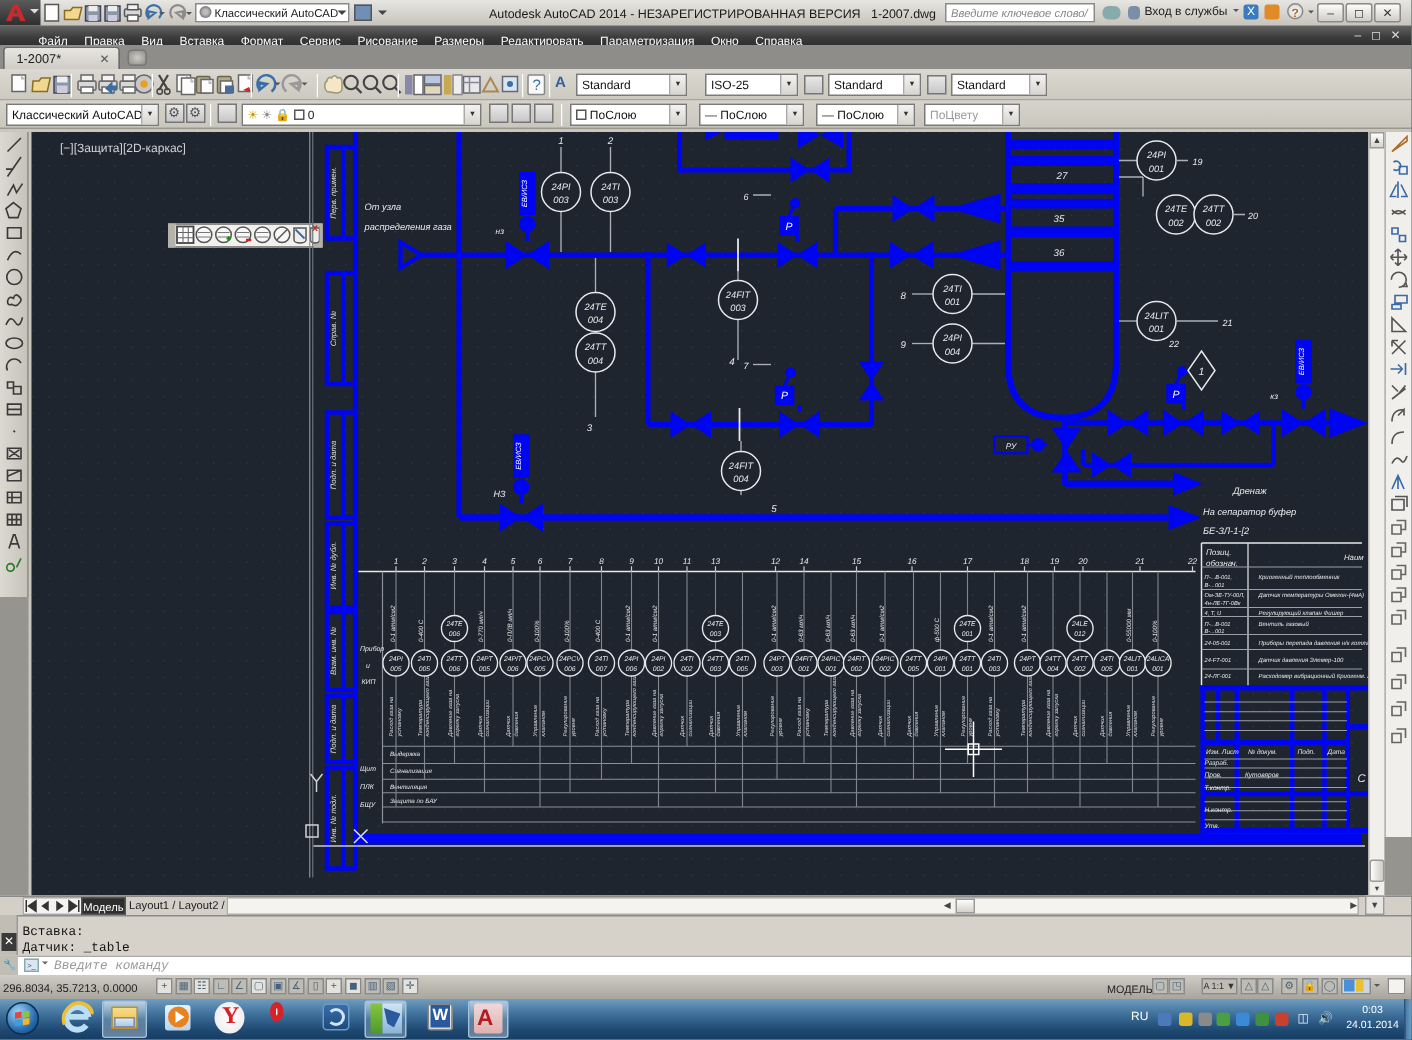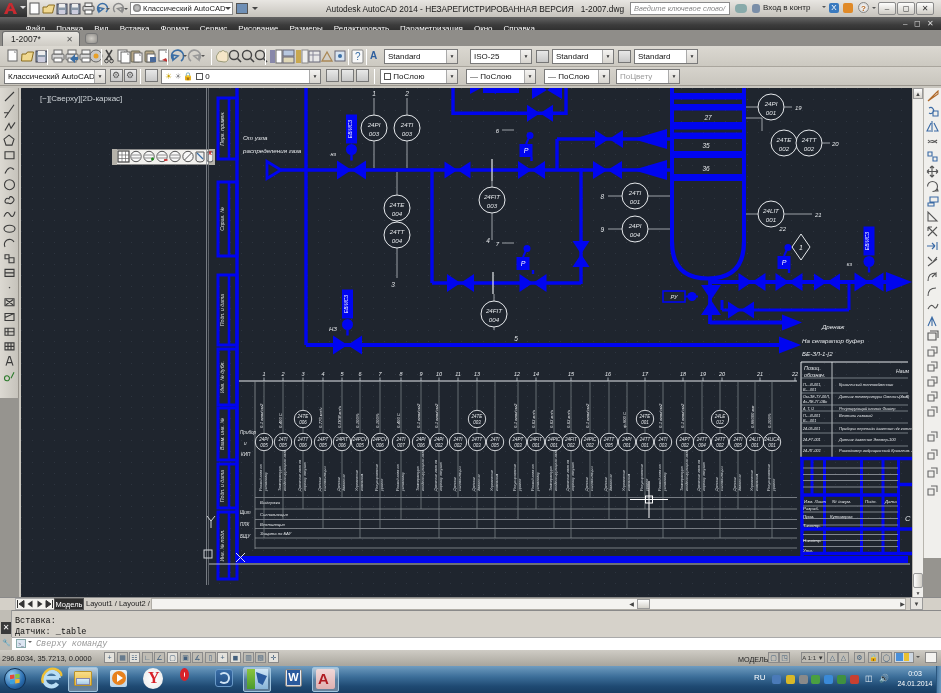--- a/index.html
+++ b/index.html
@@ -32,21 +32,21 @@
   </svg>
 <div class="abs" style="left:106px;top:8px;width:0;height:0;border:2.5px solid transparent;border-top-color:#555"></div>
 <div class="abs" style="left:124px;top:8px;width:0;height:0;border:2.5px solid transparent;border-top-color:#555"></div>
 <div class="abs" style="left:130px;top:2px;width:103px;height:13px;background:#fff;border:1px solid #8a8a8a;font-size:7.6px;color:#222;line-height:11px;white-space:nowrap;overflow:hidden"><span style="display:inline-block;width:8px;height:8px;background:radial-gradient(circle,#bbb 30%,#777 70%);border-radius:50%;margin:1px 2px 0 2px;vertical-align:top"></span>Классический AutoCAD<span style="position:absolute;right:1px;top:4px;border:3px solid transparent;border-top-color:#444"></span></div>
 <div class="abs" style="left:236px;top:3px;width:12px;height:11px;background:#6f8fb5;border:1px solid #555"></div>
 <div class="abs" style="left:252px;top:7px;width:0;height:0;border:3px solid transparent;border-top-color:#444"></div>
 <div class="abs" style="left:290px;top:4px;width:370px;text-align:center;font-size:8.3px;color:#1a1a1a;white-space:nowrap">Autodesk AutoCAD 2014 - НЕЗАРЕГИСТРИРОВАННАЯ ВЕРСИЯ&nbsp;&nbsp; 1-2007.dwg</div>
 <div class="abs" style="left:630px;top:2px;width:100px;height:13px;background:#fff;border:1px solid #8a8a8a;font-size:7.5px;font-style:italic;color:#888;line-height:12px;padding-left:3px">Введите ключевое слово/фразу</div>
 <div class="abs" style="left:735px;top:4px;width:12px;height:9px;background:#8aa;border-radius:4px"></div>
 <div class="abs" style="left:752px;top:4px;width:8px;height:9px;background:#7a8ea8;border-radius:3px"></div>
-<div class="abs" style="left:763px;top:3px;font-size:8px;color:#222">Вход в контр</div>
+<div class="abs" style="left:763px;top:3px;font-size:8px;color:#222">Вход в службы</div>
 <div class="abs" style="left:822px;top:6px;width:0;height:0;border:2.5px solid transparent;border-top-color:#555"></div>
 <div class="abs" style="left:829px;top:3px;width:10px;height:10px;background:#3a7abf;border-radius:2px;color:#fff;font-size:8px;text-align:center;line-height:10px">X</div>
 <div class="abs" style="left:843px;top:3px;width:10px;height:10px;background:#e08a28;border-radius:2px"></div>
 <div class="abs" style="left:858px;top:2px;width:11px;height:11px;border-radius:50%;background:radial-gradient(#fdfdfd,#cfcfcf);border:1px solid #888;color:#b5651d;font-size:8px;font-weight:bold;text-align:center;line-height:11px">?</div>
 <div class="abs" style="left:872px;top:7px;width:0;height:0;border:2.5px solid transparent;border-top-color:#555"></div>
 <div class="abs" style="left:878px;top:2px;width:18px;height:13px;background:linear-gradient(#fdfdfc,#d0cdc6);border:1px solid #8a8a8a;border-radius:2px;font-size:8px;color:#333;text-align:center;line-height:12px">–</div>
 <div class="abs" style="left:897px;top:2px;width:18px;height:13px;background:linear-gradient(#fdfdfc,#d0cdc6);border:1px solid #8a8a8a;border-radius:2px;font-size:8px;color:#333;text-align:center;line-height:12px">◻</div>
 <div class="abs" style="left:916px;top:2px;width:18px;height:13px;background:linear-gradient(#fdfdfc,#d0cdc6);border:1px solid #8a8a8a;border-radius:2px;font-size:8px;color:#333;text-align:center;line-height:12px">✕</div>
 <div class="abs" style="left:0;top:17px;width:941px;height:13px;background:linear-gradient(#646464,#3c3c3c 60%,#303030)">
     <div style="padding-left:20px"><span class="mi">Файл</span><span class="mi">Правка</span><span class="mi">Вид</span><span class="mi">Вставка</span><span class="mi">Формат</span><span class="mi">Сервис</span><span class="mi">Рисование</span><span class="mi">Размеры</span><span class="mi">Редактировать</span><span class="mi">Параметризация</span><span class="mi">Окно</span><span class="mi">Справка</span></div>
@@ -176,21 +176,21 @@
   </svg>
 <div class="abs" style="left:21px;top:88px;width:891px;height:509px;background:#1f252e"></div>
 <svg class="abs" style="left:21px;top:88px" width="891" height="509">
     <defs>
       <pattern id="gd" width="11" height="11" patternUnits="userSpaceOnUse">
         <rect width="1" height="1" x="0" y="0" fill="#2d343f"></rect>
       </pattern>
     </defs>
     <rect width="891" height="509" fill="url(#gd)"></rect>
   </svg>
-<div class="abs" style="left:40px;top:94px;font-size:8px;color:#cfd4d8">[−][Сверху][2D-каркас]</div>
+<div class="abs" style="left:40px;top:94px;font-size:8px;color:#cfd4d8">[−][Защита][2D-каркас]</div>
 <div class="abs" style="left:112px;top:149px;width:103px;height:16px;background:#f2f1ee;border:1px solid #8a8a8a"></div>
 <div class="abs" style="left:112px;top:149px;width:5px;height:16px;background:#b5b2aa"></div>
 <div class="abs" style="left:209px;top:149px;width:6px;height:16px;background:#b5b2aa"></div>
 <svg class="abs" style="left:117px;top:150px" width="96" height="14">
     <rect x="1" y="1" width="11" height="11" fill="#fff" stroke="#444" stroke-width="1.2"></rect>
     <path d="M1 5 H12 M5 1 V12 M8.5 1 V12 M1 8.5 H12" stroke="#666" stroke-width="0.7"></path>
     <circle cx="19" cy="6.5" r="5.2" fill="#f8f8f8" stroke="#555" stroke-width="1"></circle>
     <path d="M15 5 h8 M15 8 h8" stroke="#777" stroke-width="0.8"></path>
     <circle cx="32" cy="6.5" r="5.2" fill="#f8f8f8" stroke="#555" stroke-width="1"></circle>
     <path d="M28 5 h8 M28 8 h8" stroke="#777" stroke-width="0.8"></path>
@@ -807,21 +807,21 @@
 <div class="abs" style="left:0;top:610px;width:941px;height:27px;background:#d6d2ca;border-top:1px solid #8a8a8a"></div>
 <div class="abs" style="left:0;top:610px;width:12px;height:27px;background:#c0bdb5;border-right:1px solid #9a9a9a"></div>
 <div class="abs" style="left:1px;top:622px;width:10px;height:12px;background:#3a3a3a;color:#fff;font-size:8px;text-align:center;line-height:12px">✕</div>
 <div class="abs" style="left:15px;top:616px;font-family:'Liberation Mono',monospace;font-size:8.5px;color:#111">Вставка:</div>
 <div class="abs" style="left:15px;top:627px;font-family:'Liberation Mono',monospace;font-size:8.5px;color:#111">Датчик: _table</div>
 <div class="abs" style="left:0;top:637px;width:941px;height:13px;background:#fff;border-top:1px solid #aaa"></div>
 <div class="abs" style="left:0;top:637px;width:12px;height:13px;background:#c0bdb5"></div>
 <div class="abs" style="left:2px;top:639px;width:8px;height:8px;color:#555;font-size:7px">🔧</div>
 <div class="abs" style="left:16px;top:639px;width:10px;height:9px;background:#dce6f2;border:1px solid #8aa;font-size:5px;color:#446;text-align:center;line-height:8px">&gt;_</div>
 <div class="abs" style="left:28px;top:641px;border:2.5px solid transparent;border-top-color:#666"></div>
-<div class="abs" style="left:36px;top:639px;font-size:8.5px;font-style:italic;color:#999;font-family:'Liberation Mono',monospace">Сверху команду</div>
+<div class="abs" style="left:36px;top:639px;font-size:8.5px;font-style:italic;color:#999;font-family:'Liberation Mono',monospace">Введите команду</div>
 <div class="abs" style="left:0;top:650px;width:941px;height:16px;background:linear-gradient(#cfccc5,#a8a59d)"></div>
 <div class="abs" style="left:2px;top:654px;font-size:7.5px;color:#222">296.8034, 35.7213, 0.0000</div>
 <div class="abs" style="left:104px;top:652px;width:11px;height:11px;background:#e4e2dc;border:1px solid #8a8a8a;color:#44617e;font-size:7px;text-align:center;line-height:10px">+</div>
 <div class="abs" style="left:117px;top:652px;width:11px;height:11px;background:#bfbcb4;border:1px solid #8a8a8a;color:#44617e;font-size:7px;text-align:center;line-height:10px">▦</div>
 <div class="abs" style="left:129px;top:652px;width:11px;height:11px;background:#e4e2dc;border:1px solid #8a8a8a;color:#44617e;font-size:7px;text-align:center;line-height:10px">☷</div>
 <div class="abs" style="left:142px;top:652px;width:11px;height:11px;background:#bfbcb4;border:1px solid #8a8a8a;color:#44617e;font-size:7px;text-align:center;line-height:10px">∟</div>
 <div class="abs" style="left:154px;top:652px;width:11px;height:11px;background:#bfbcb4;border:1px solid #8a8a8a;color:#44617e;font-size:7px;text-align:center;line-height:10px">∠</div>
 <div class="abs" style="left:167px;top:652px;width:11px;height:11px;background:#e4e2dc;border:1px solid #8a8a8a;color:#44617e;font-size:7px;text-align:center;line-height:10px">▢</div>
 <div class="abs" style="left:180px;top:652px;width:11px;height:11px;background:#bfbcb4;border:1px solid #8a8a8a;color:#44617e;font-size:7px;text-align:center;line-height:10px">▣</div>
 <div class="abs" style="left:192px;top:652px;width:11px;height:11px;background:#bfbcb4;border:1px solid #8a8a8a;color:#44617e;font-size:7px;text-align:center;line-height:10px">∡</div>

